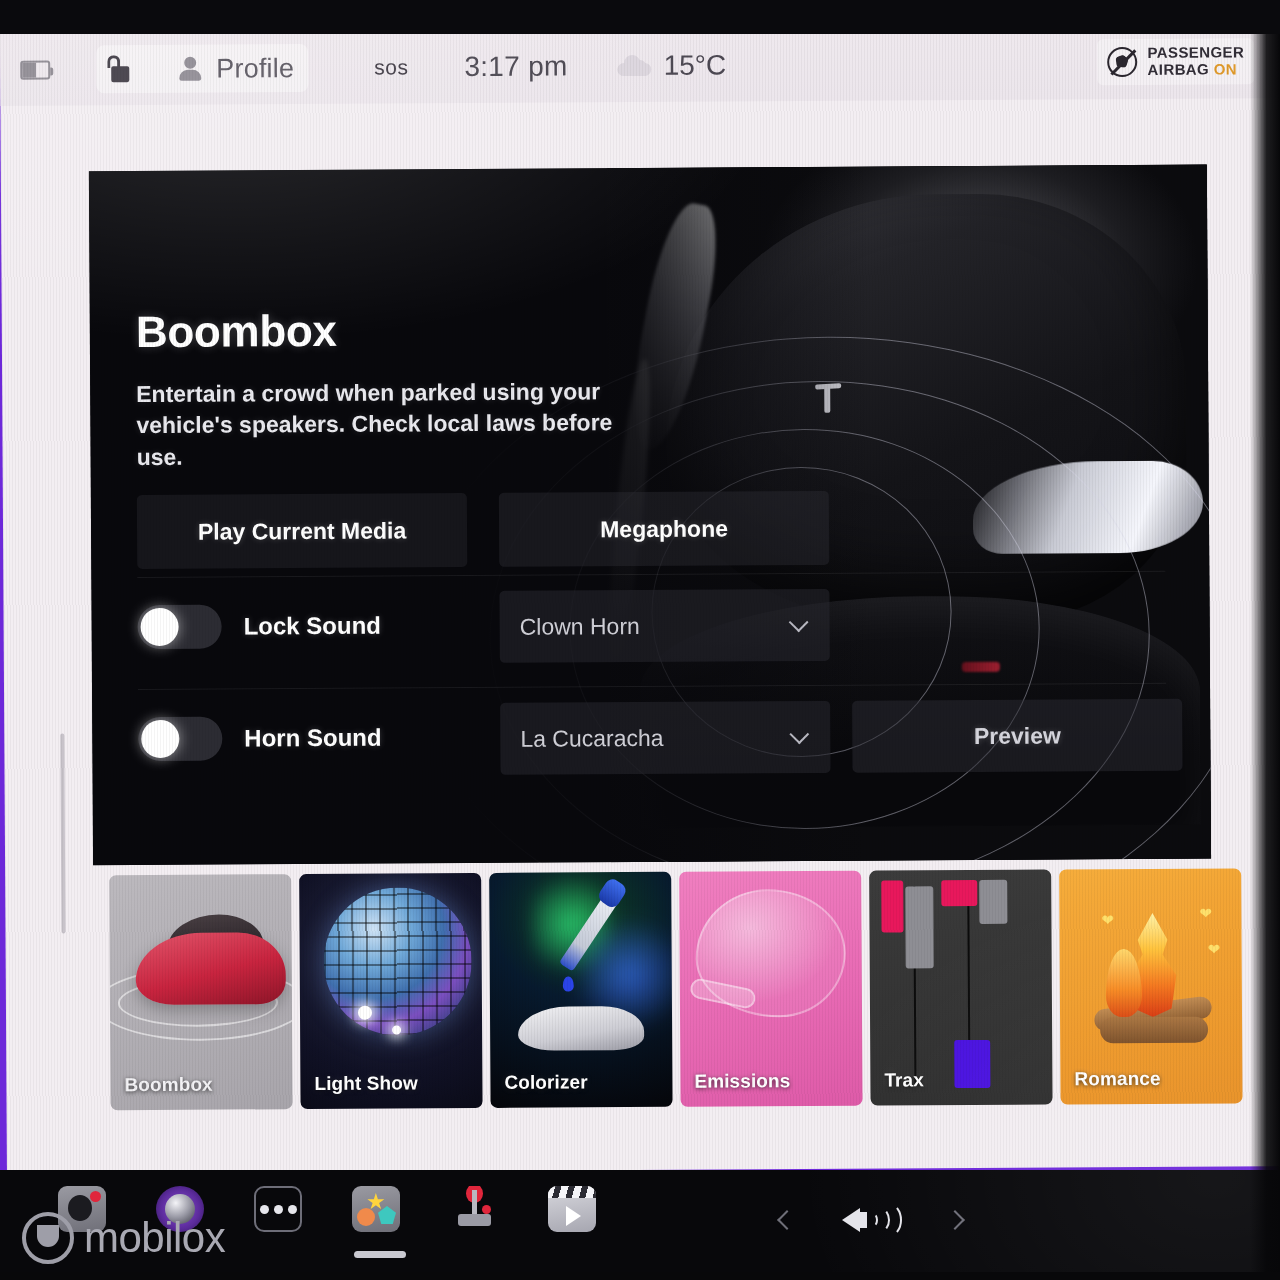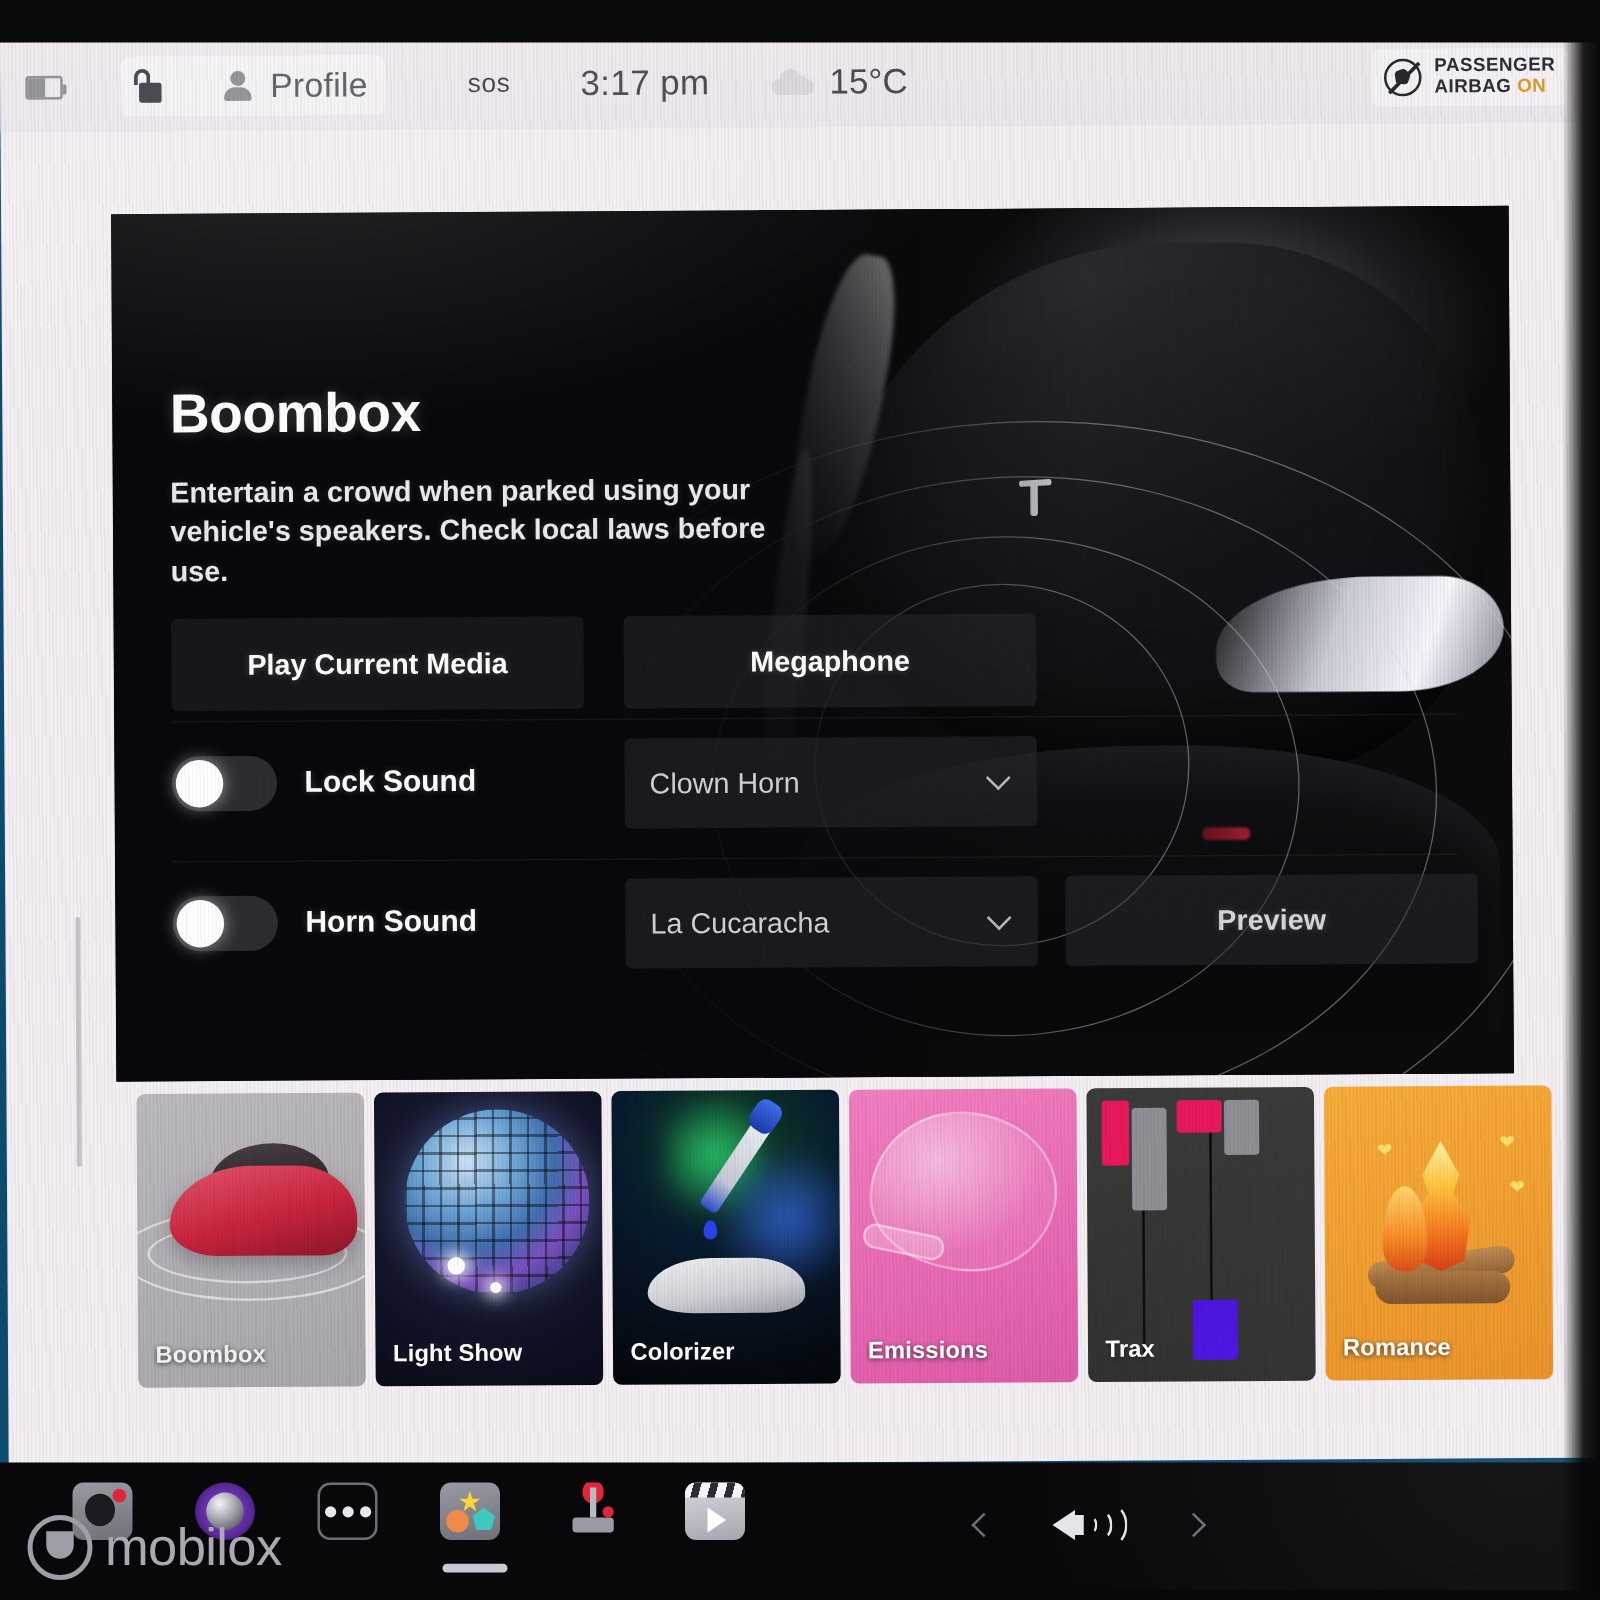--- a/index.html
+++ b/index.html
@@ -7,21 +7,21 @@
     width: 1280px; height: 1280px;
     font-family: "Liberation Sans", sans-serif;
     background: #0a0a0c;
     overflow: hidden;
   }
 
   
   #photo {
     position: relative;
     width: 1280px; height: 1280px;
-    background: #0c4a6e;
+    background: #6d28d9;
     overflow: hidden;
   }
 
   
   #screen {
     position: absolute;
     left: 0; top: 30px;
     width: 1280px; height: 1140px;
     background: #f3eef2;
     transform: rotate(-0.35deg);

